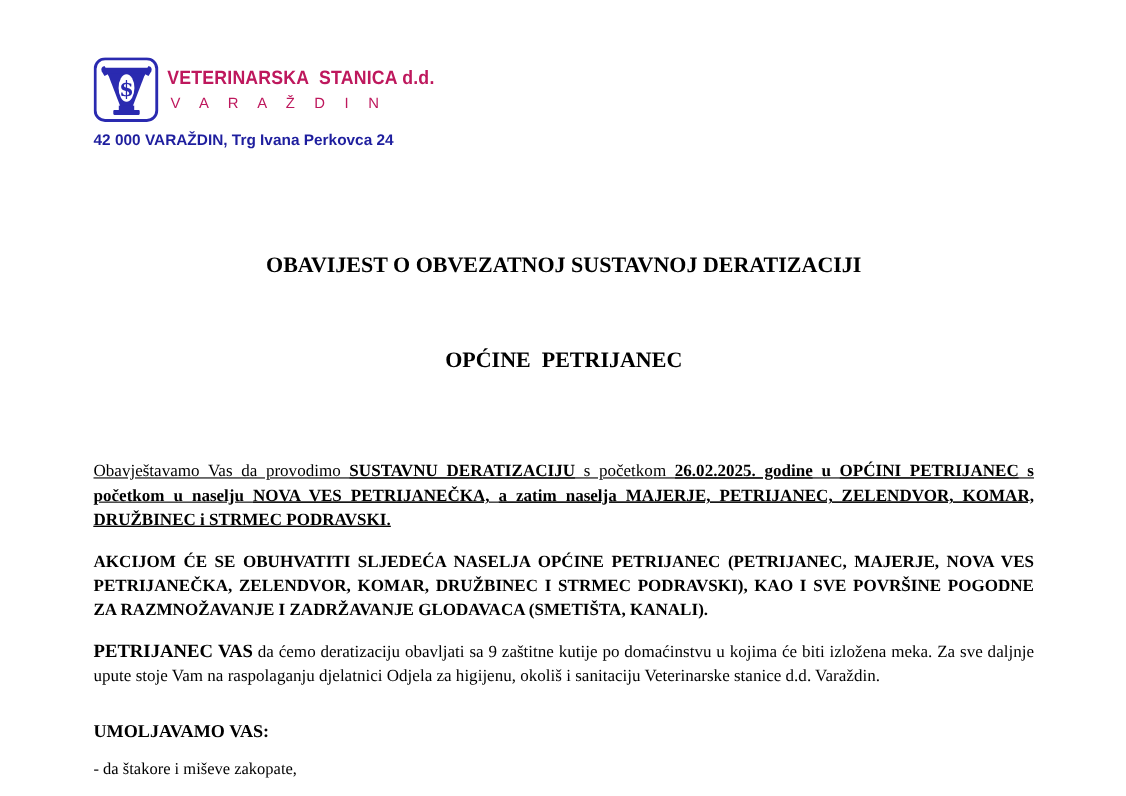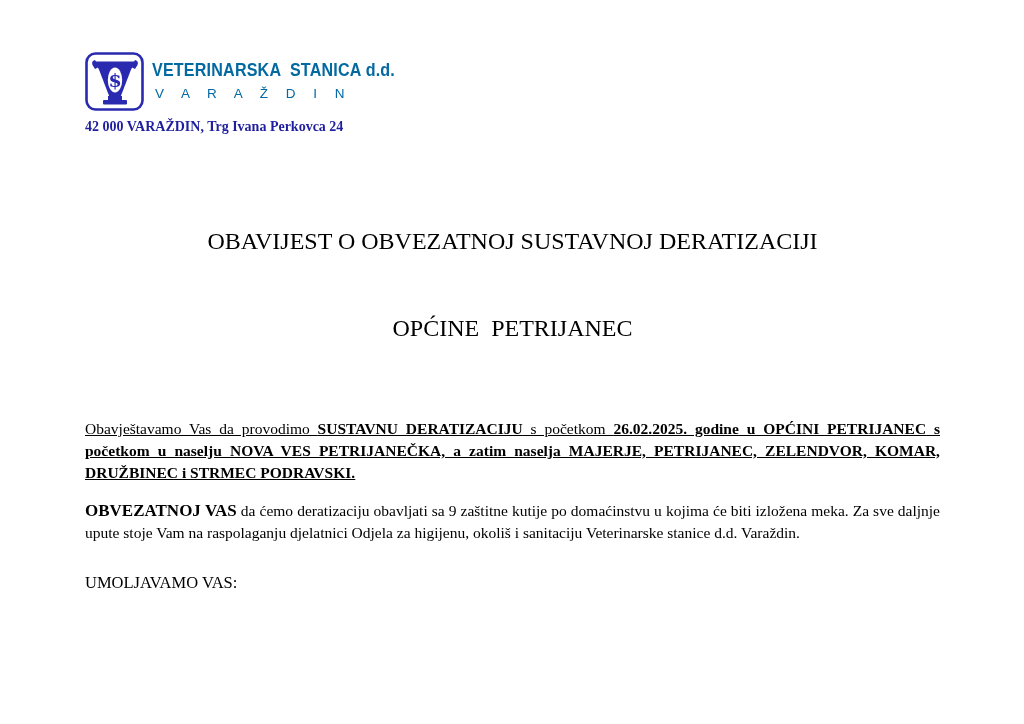--- a/index.html
+++ b/index.html
@@ -15,68 +15,68 @@
     width: 1024px; height: 724px;
     padding: 52px 84px 0 85px;
   }
   
   .letterhead { }
   .brand-row { display: flex; align-items: flex-start; }
   .logo-box { width: 60px; height: 60px; flex: 0 0 auto; }
   .brand-text {
     margin-left: 7px; margin-top: 8px;
     font-family: "Liberation Sans", sans-serif;
-    color: #0369a1;
+    color: #be185d;
   }
   .company-name {
     font-weight: bold;
     font-size: 17.5px;
     letter-spacing: 0.2px;
     white-space: pre;
     transform: scaleX(0.92);
     transform-origin: left;
   }
   .company-city {
     font-weight: normal;
     font-size: 13.5px;
     letter-spacing: 7px;
     margin-top: 5px;
     margin-left: 3px;
   }
   .address-line {
     margin-top: 7px;
-    font-family: Liberation Serif, serif;
+    font-family: Liberation Sans, sans-serif;
     font-weight: bold;
     font-size: 14px;
     color: #1e1e9e;
   }
   
   .doc-title {
     margin-top: 34px;
     text-align: center;
-    font-weight: normal;
-    font-size: 24px;
+    font-weight: bold;
+    font-size: 20px;
     line-height: 29px;
     white-space: pre;
   }
   
   .para {
     font-size: 15.5px;
     line-height: 22px;
     text-align: justify;
   }
   .p1 { margin-top: 17px; text-decoration: underline; }
   .p2 { margin-top: 11px; font-weight: bold; }
   .p3 { margin-top: 13px; }
   .b { font-weight: bold; }
   .u { text-decoration: underline; }
   .lead-in { font-weight: bold; font-size: 17px; }
   .list-heading {
     margin-top: 29px;
-    font-weight: normal;
+    font-weight: bold;
     font-size: 16.5px;
   }
   .plain-list {
     list-style: none;
     margin: 17px 0 0 0; padding: 0;
     font-size: 15px;
     line-height: 17px;
   }
   .plain-list li { white-space: pre-wrap; }
 </style>
@@ -111,22 +111,24 @@
     <div class="address-line">42 000 VARAŽDIN, Trg Ivana Perkovca 24</div>
   </div>
 
   <div class="doc-title">
     <div>OBAVIJEST O OBVEZATNOJ SUSTAVNOJ DERATIZACIJI</div>
     <div>OPĆINE  PETRIJANEC</div>
   </div>
 
   <p class="para p1"><span>Obavještavamo Vas da provodimo </span><span class="b u">SUSTAVNU DERATIZACIJU</span><span> s početkom </span><span class="b u">26.02.2025. godine</span><span class="b"> u </span><span class="b u">OPĆINI PETRIJANEC</span><span class="b"> s početkom u naselju </span><span class="b u">NOVA VES PETRIJANEČKA,</span><span> </span><span class="b u">a zatim naselja MAJERJE, PETRIJANEC, ZELENDVOR, KOMAR, DRUŽBINEC i STRMEC PODRAVSKI.</span></p>
 
+  <p class="para p2">AKCIJOM ĆE SE OBUHVATITI SLJEDEĆA NASELJA OPĆINE PETRIJANEC (PETRIJANEC, MAJERJE, NOVA VES PETRIJANEČKA, ZELENDVOR, KOMAR, DRUŽBINEC I STRMEC PODRAVSKI), KAO I SVE POVRŠINE POGODNE ZA RAZMNOŽAVANJE I ZADRŽAVANJE GLODAVACA (SMETIŠTA, KANALI).</p>
 
-  <p class="para p3"><span class="lead-in">OBVEZATNOJ VAS</span><span> da ćemo deratizaciju obavljati sa 9 zaštitne kutije po domaćinstvu u kojima će biti izložena meka. Za sve daljnje upute stoje Vam na raspolaganju djelatnici Odjela za higijenu, okoliš i sanitaciju Veterinarske stanice d.d. Varaždin.</span></p>
+  <p class="para p3"><span class="lead-in">PETRIJANEC VAS</span><span> da ćemo deratizaciju obavljati sa 9 zaštitne kutije po domaćinstvu u kojima će biti izložena meka. Za sve daljnje upute stoje Vam na raspolaganju djelatnici Odjela za higijenu, okoliš i sanitaciju Veterinarske stanice d.d. Varaždin.</span></p>
 
   <div class="list-heading">UMOLJAVAMO VAS:</div>
 
   <ul class="plain-list">
 
+  <li>- da štakore i miševe zakopate,</li>
     </ul>
 
 </div>
 
 </body></html>

